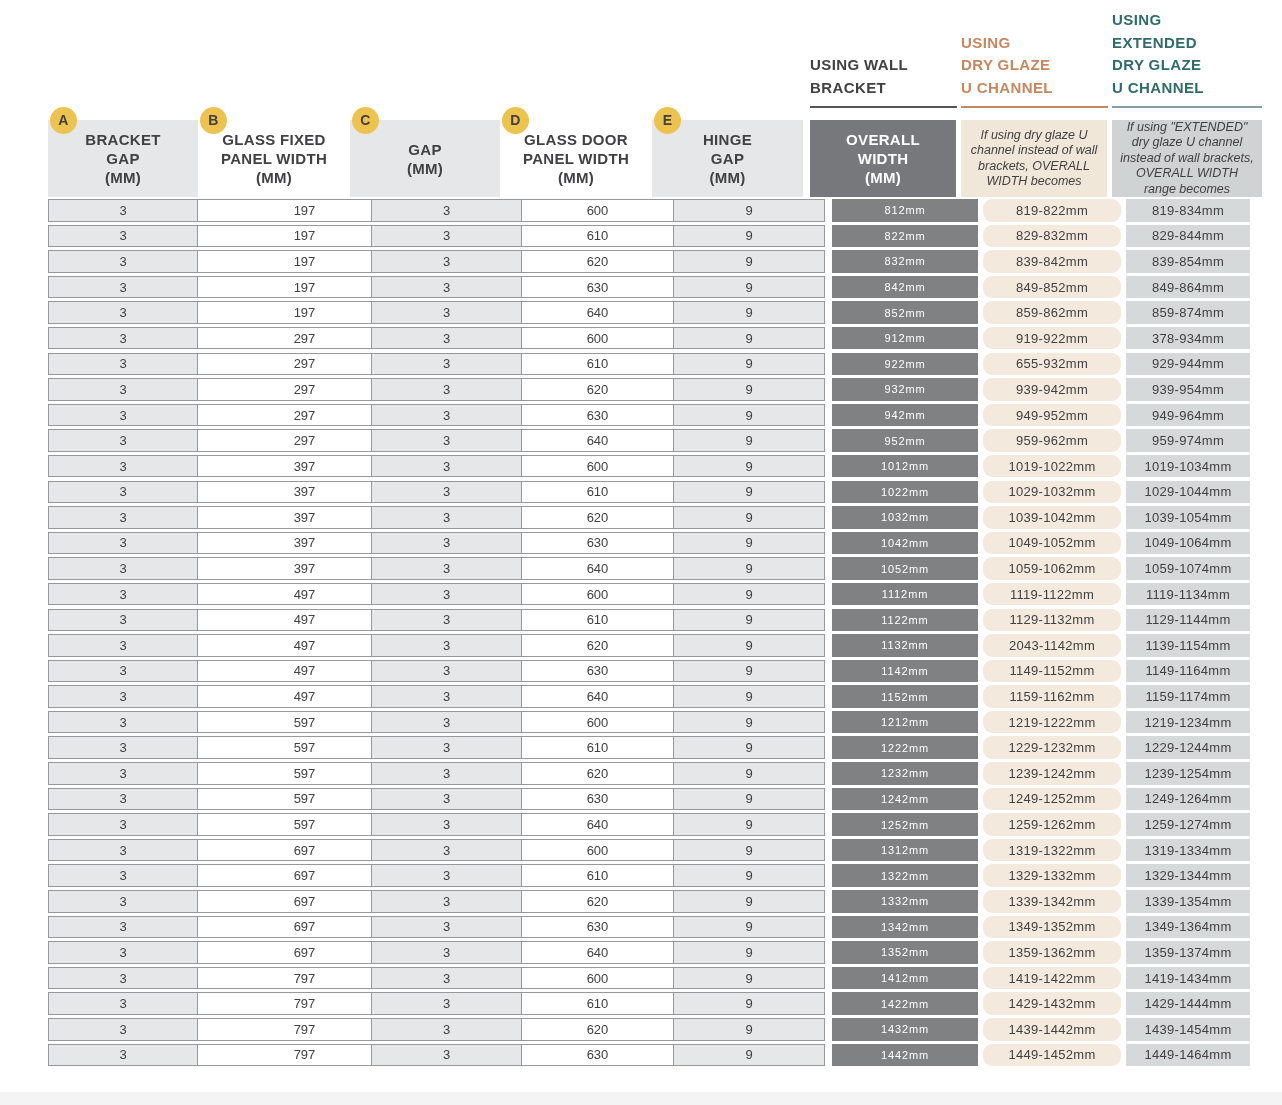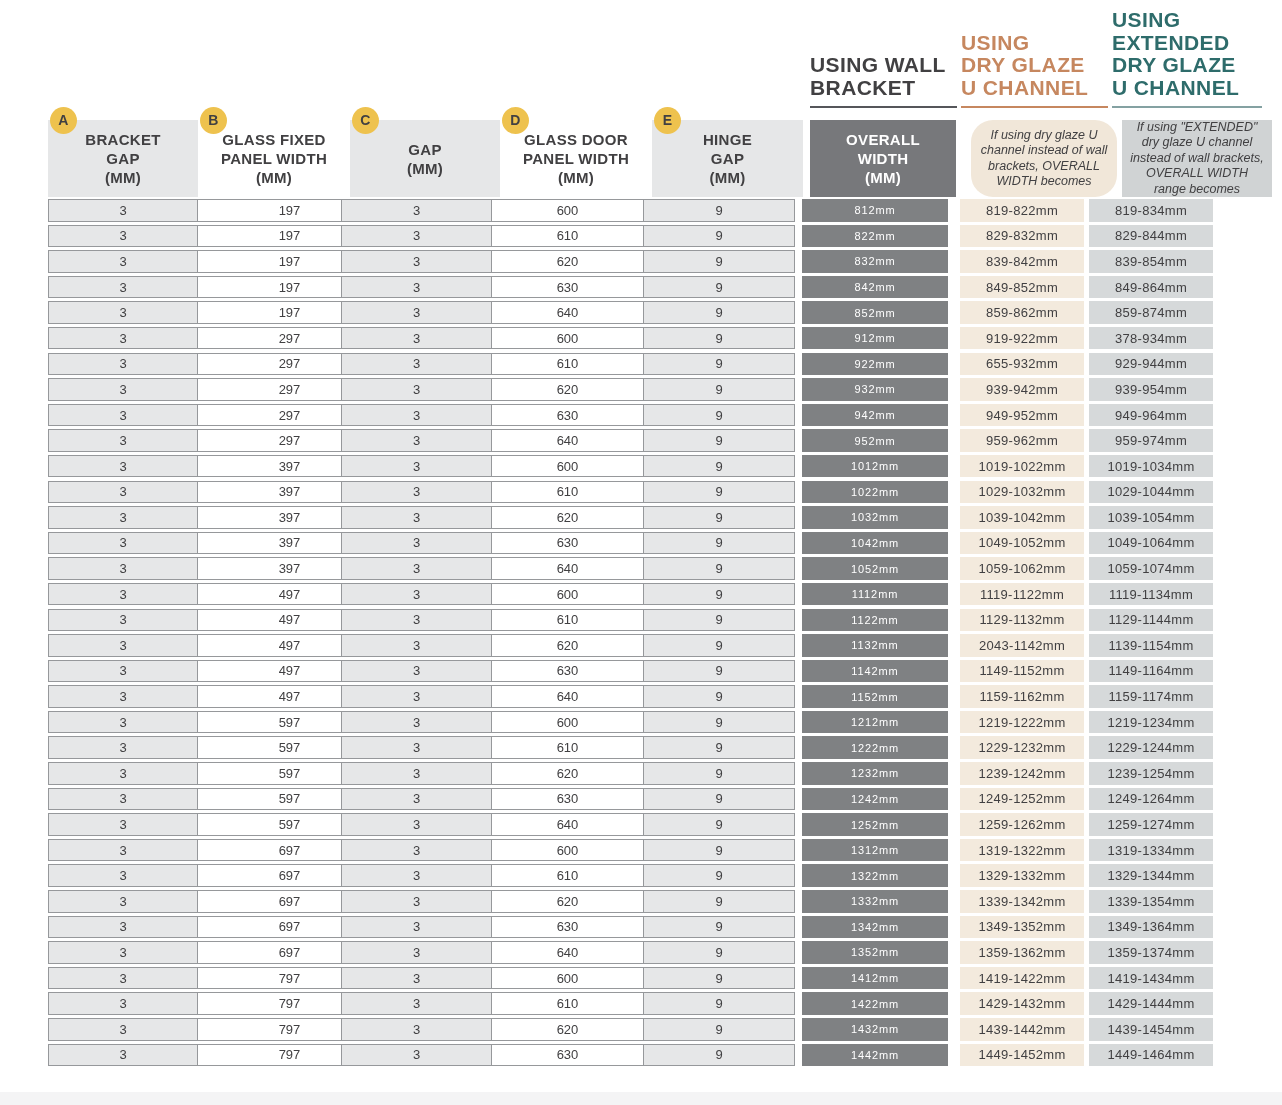--- a/index.html
+++ b/index.html
@@ -4,66 +4,66 @@
 <style>
   html,body { margin:0; padding:0; background:#ffffff; }
   .page {
     position:relative; width:1282px; height:1105px; background:#ffffff;
     font-family:"Liberation Sans", sans-serif; overflow:hidden;
   }
 
   
   .headings { position:absolute; top:0; left:0; width:100%; height:108px; }
   .group-heading {
-    position:absolute; bottom:0; font-weight:bold; font-size:21px;
+    position:absolute; bottom:0; font-weight:bold; font-size:15px;
     line-height:22.5px; letter-spacing:0.4px; padding-bottom:7px;
   }
   .gh-wall { left:810px; width:147px; color:#414042; border-bottom:2px solid #55565A; }
   .gh-dry  { left:961px; width:147px; color:#C6875F; border-bottom:2px solid #C6875F; }
   .gh-ext  { left:1112px; width:150px; color:#2E6C6B; border-bottom:2px solid #84A1A2; }
 
   
   .header-row { position:absolute; top:120px; left:48px; display:flex; height:77px; }
   .hcell {
     box-sizing:border-box; position:relative; display:flex; flex-direction:column;
     justify-content:center; align-items:center; text-align:center;
     font-weight:bold; font-size:15px; line-height:19px; color:#414042; letter-spacing:0.3px;
   }
   .hc0 { width:150px; background:#E6E7E8; }
   .hc1 { width:152px; background:#ffffff; }
   .hc2 { width:150px; background:#E6E7E8; }
   .hc3 { width:152px; background:#ffffff; }
   .hc4 { width:151px; background:#E6E7E8; }
   .hc5 { width:146px; background:#77787B; color:#ffffff; margin-left:7px; }
-  .hc6 { width:146px; background:#F1E7D9; margin-left:15px;border-radius:22px; }
+  .hc6 { width:146px; background:#F1E7D9; margin-left:5px; }
   .hc7 { width:150px; background:#D0D3D4; margin-left:5px; }
   .note {
     font-style:italic; font-weight:normal; font-size:12.5px; line-height:15.5px;
     padding:0 7px; letter-spacing:0; color:#414042;
   }
   .badge {
     position:absolute; top:-13px; left:2px; width:27px; height:27px; border-radius:50%;
     background:#EEC24E; color:#414042; font-size:14px; font-weight:bold;
     display:flex; align-items:center; justify-content:center;
   }
 
   
   #rows { position:absolute; top:199px; left:48px; }
   .row { display:flex; height:22.5px; margin-bottom:3.1px; }
   .cell {
     box-sizing:border-box; display:flex; align-items:center; justify-content:center;
     font-size:13px; color:#414042;
   }
   .c0 { width:150px; background:#E6E7E8; border:1px solid #96989B; }
-  .c1 { width:144px; background:#ffffff; border:1px solid #96989B; border-left:none;padding-left:40px; }
+  .c1 { width:174px; background:#ffffff; border:1px solid #96989B; border-left:none;padding-left:40px; }
   .c2 { width:150px; background:#E6E7E8; border:1px solid #96989B; border-left:none; }
   .c3 { width:152px; background:#ffffff; border:1px solid #96989B; border-left:none; }
   .c4 { width:151px; background:#E6E7E8; border:1px solid #96989B; border-left:none; }
   .c5 { width:146px; background:#7F8183; color:#ffffff; margin-left:7px; font-size:11px; letter-spacing:0.9px; }
-  .c6 { width:124px; background:#F3EADD; margin-left:12px; letter-spacing:0.3px; }
+  .c6 { width:138px; background:#F3EADD; margin-left:5px; letter-spacing:0.3px;border-radius:9px; }
   .c7 { width:124px; background:#D6D9DA; margin-left:5px; letter-spacing:0.3px; }
 
   .footer-band { position:absolute; left:0; top:1092px; width:100%; height:13px; background:#F4F4F5; }
 </style>
 </head>
 <body>
 
 <div class="page">
 
   <div class="headings">

